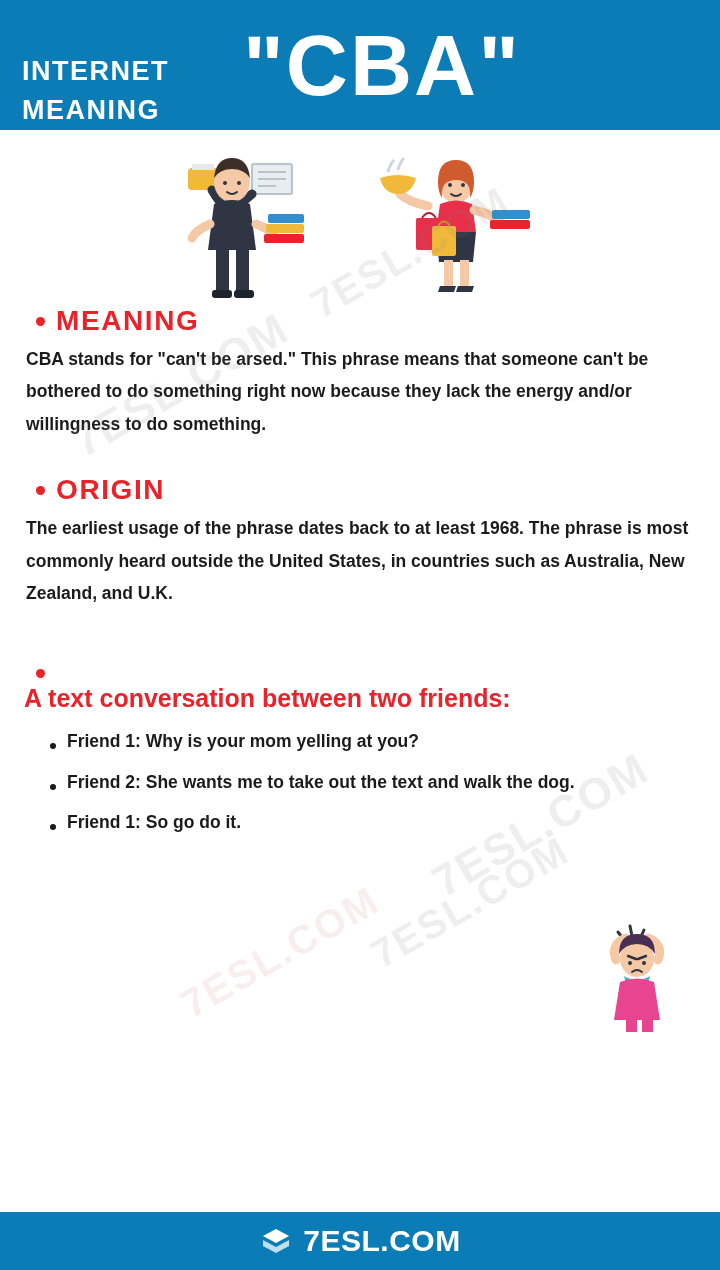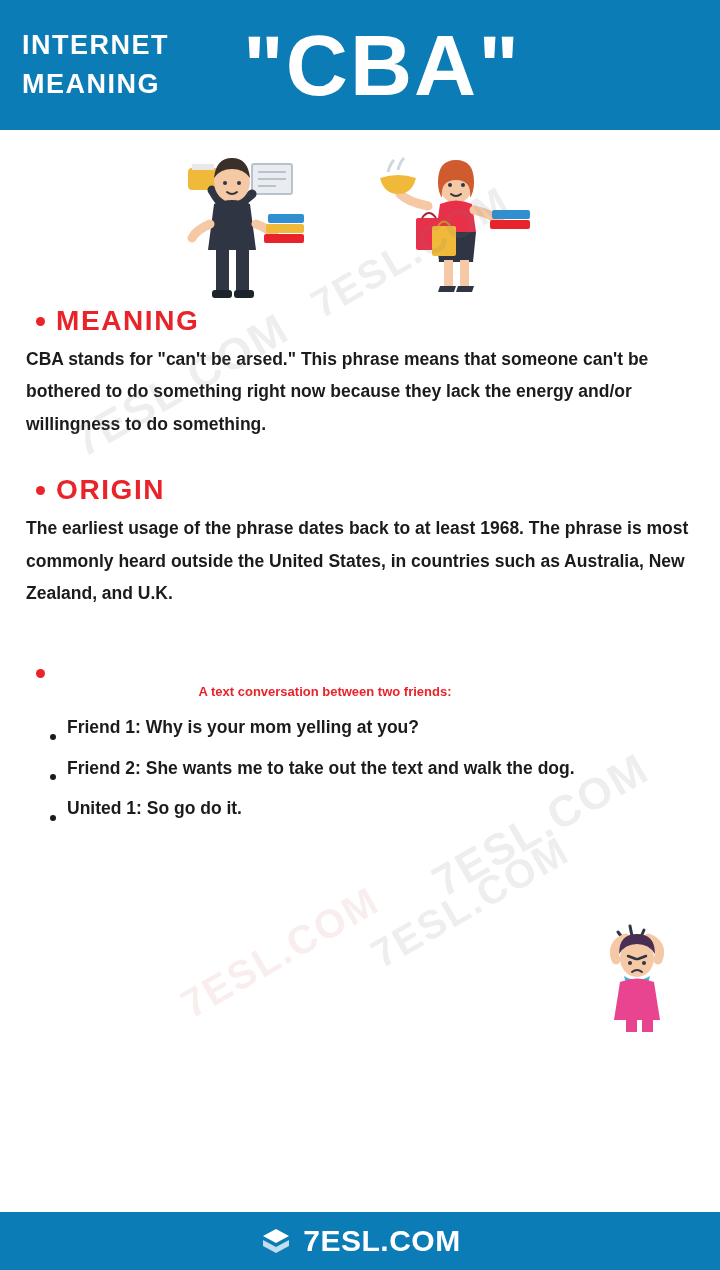--- a/index.html
+++ b/index.html
@@ -20,21 +20,21 @@
     background: #ffffff;
     overflow: hidden;
   }
 
   
   .header {
     position: relative;
     height: 130px;
     background: #0b7cb5;
     display: flex;
-    align-items: center;
+    align-items: flex-end;
     padding: 0 22px;
     box-sizing: border-box;
     overflow: hidden;
   }
   .header-left {
     display: flex;
     flex-direction: column;
     justify-content: center;
     z-index: 2;
   }
@@ -107,39 +107,39 @@
     font-weight: bold;
     line-height: 1.85;
     margin: 6px 0 0 0;
     padding: 0 4px 0 2px;
   }
   .gap-lg { height: 34px; }
   .gap-md { height: 26px; }
 
   .conv-title {
     color: #e8232a;
-    font-size: 13px;
-    font-weight: bold;
-    text-align: center;
+    font-size: 25px;
+    font-weight: bold;
+    text-align: left;
     margin: 6px 0 6px 0;
     padding-right: 70px;
   }
   .conv-list {
     margin: 0;
     padding: 0 0 0 26px;
     list-style: none;
   }
   .conv-item {
     color: #1b1b1b;
     font-size: 17.5px;
     font-weight: bold;
     line-height: 1.4;
     margin: 16px 0 16px 0;
     display: flex;
-    align-items: flex-end;
+    align-items: center;
   }
   .conv-item .cdot {
     width: 6px;
     height: 6px;
     border-radius: 50%;
     background: #1b1b1b;
     margin: 9px 11px 0 0;
     flex: 0 0 auto;
   }
 
@@ -308,21 +308,21 @@
       <li class="conv-item">
         <span class="cdot"></span>
         <span>Friend 1: Why is your mom yelling at you?</span>
       </li>
       <li class="conv-item">
         <span class="cdot"></span>
         <span>Friend 2: She wants me to take out the text and walk the dog.</span>
       </li>
       <li class="conv-item">
         <span class="cdot"></span>
-        <span>United 1: So go do it.</span>
+        <span>Friend 1: So go do it.</span>
       </li>
     </ul>
   </div>
 
   <div style="position:absolute; right:18px; top:920px;">
     <svg width="110" height="115" viewBox="0 0 110 115" xmlns="http://www.w3.org/2000/svg">
 
       <path d="M26 12 l6 8 M38 6 l2 10 M52 10 l-4 9" stroke="#2f3542" stroke-width="3" stroke-linecap="round"></path>
 
       <path d="M24 40 q-6 -16 10 -22" stroke="#f5c9a6" stroke-width="9" fill="none" stroke-linecap="round"></path>

